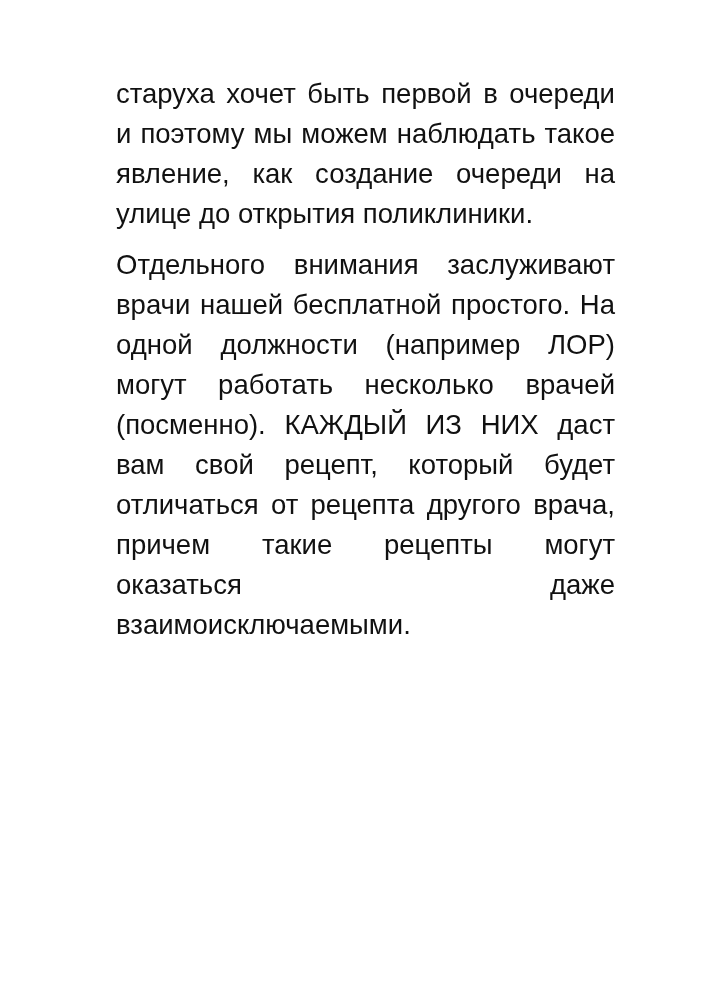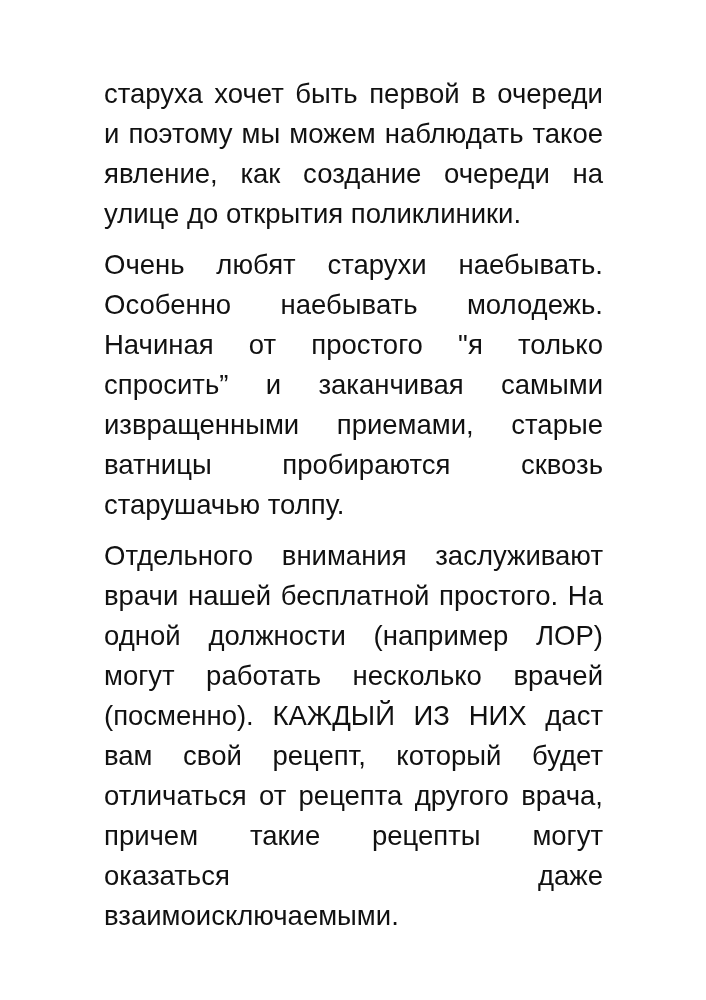--- a/index.html
+++ b/index.html
@@ -19,21 +19,21 @@
   .page {
     position: relative;
     width: 706px;
     height: 1000px;
     background: #ffffff;
     box-sizing: border-box;
   }
 
   .text-column {
     position: absolute;
-    left: 104px;
+    left: 116px;
     top: 74px;
     width: 499px;
   }
 
   .paragraph {
     margin: 0 0 11px 0;
     font-size: 27.5px;
     line-height: 40px;
     text-align: justify;
     text-justify: inter-word;
@@ -51,18 +51,17 @@
   
 </style>
 </head>
 <body>
 
 <div class="page">
   <div class="text-column">
 
     <p class="paragraph">старуха хочет быть первой в очереди и поэтому мы можем наблюдать такое явление, как создание очереди на улице до открытия поликлиники.</p>
 
-    <p class="paragraph">Очень любят старухи наебывать. Особенно наебывать молодежь. Начиная от простого "я только спросить” и заканчивая самыми извращенными приемами, старые ватницы пробираются сквозь старушачью толпу.</p>
 
     <p class="paragraph">Отдельного внимания заслуживают врачи нашей бесплатной простого. На одной должности (например ЛОР) могут работать несколько врачей (посменно). КАЖДЫЙ ИЗ НИХ даст вам свой рецепт, который будет отличаться от рецепта другого врача, причем такие рецепты могут оказаться даже взаимоисключаемыми.</p>
 
   </div>
 </div>
 
 </body></html>

